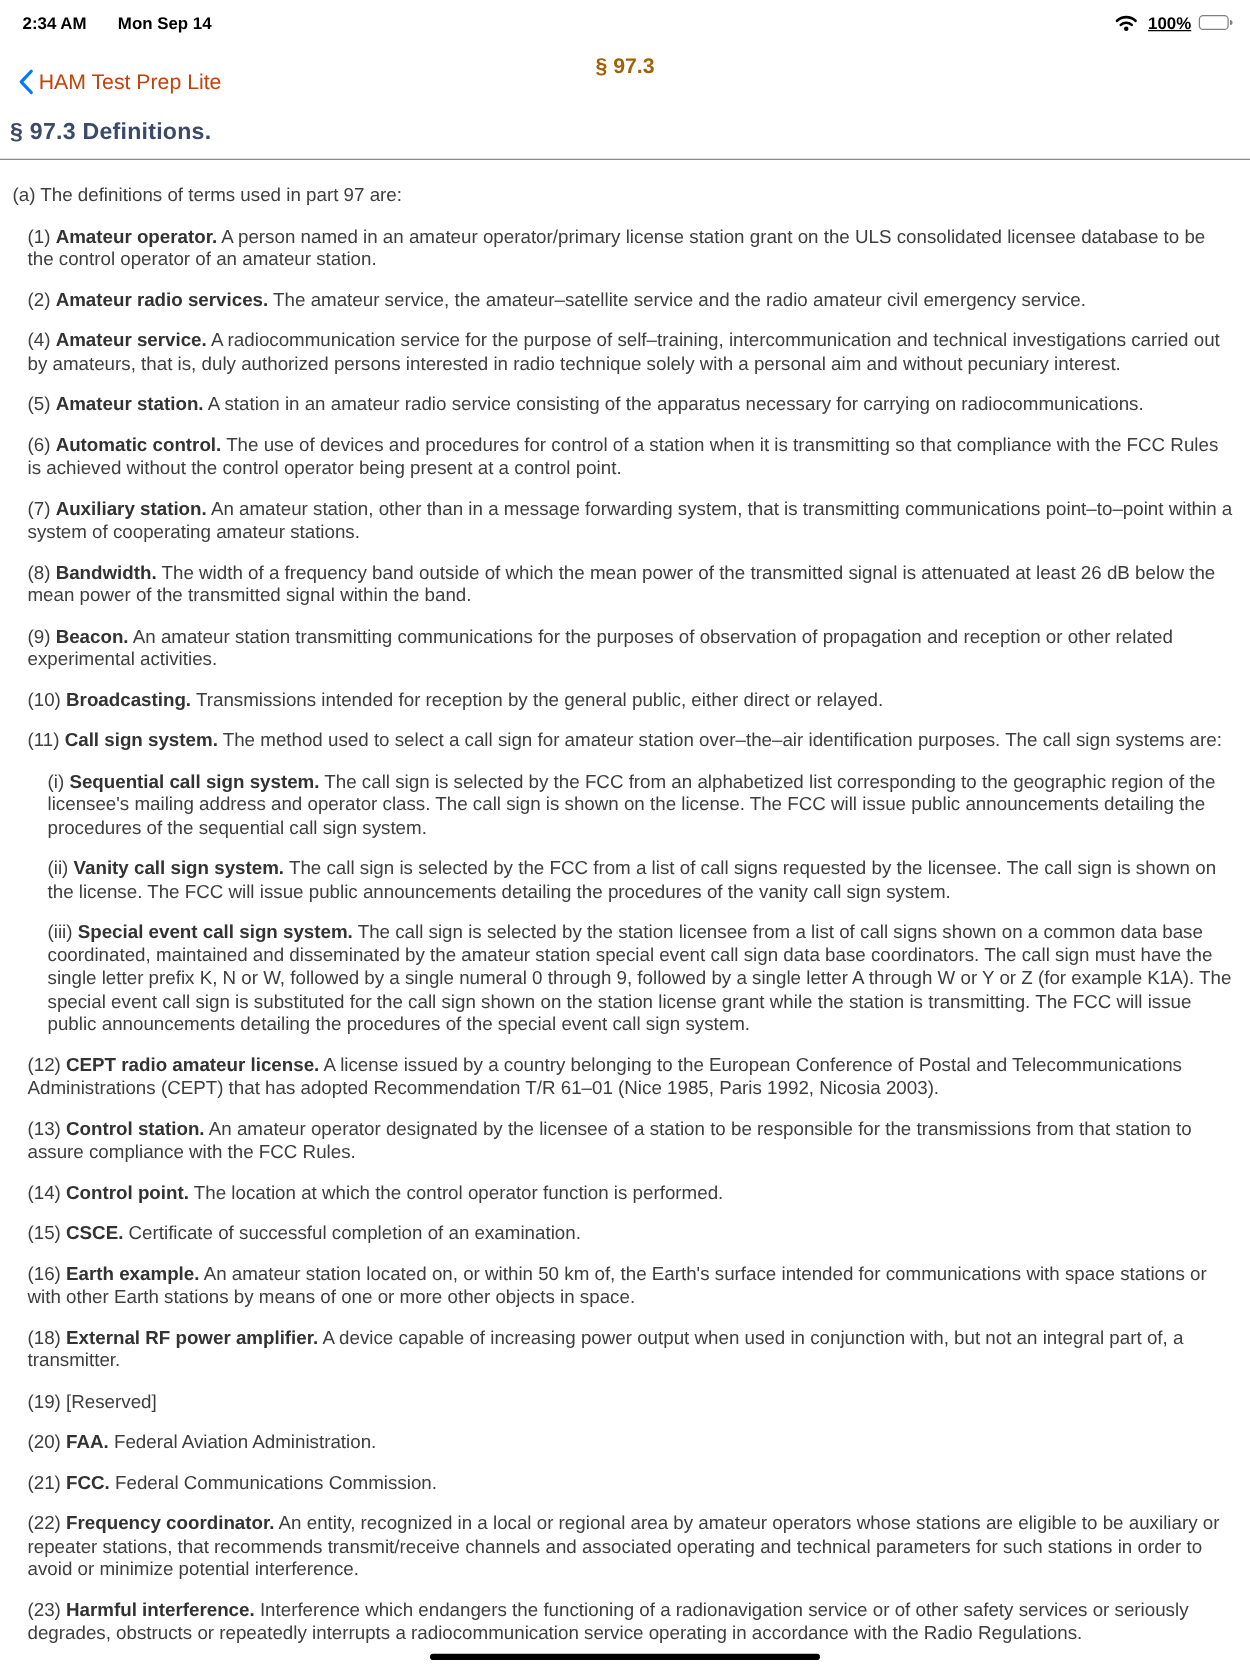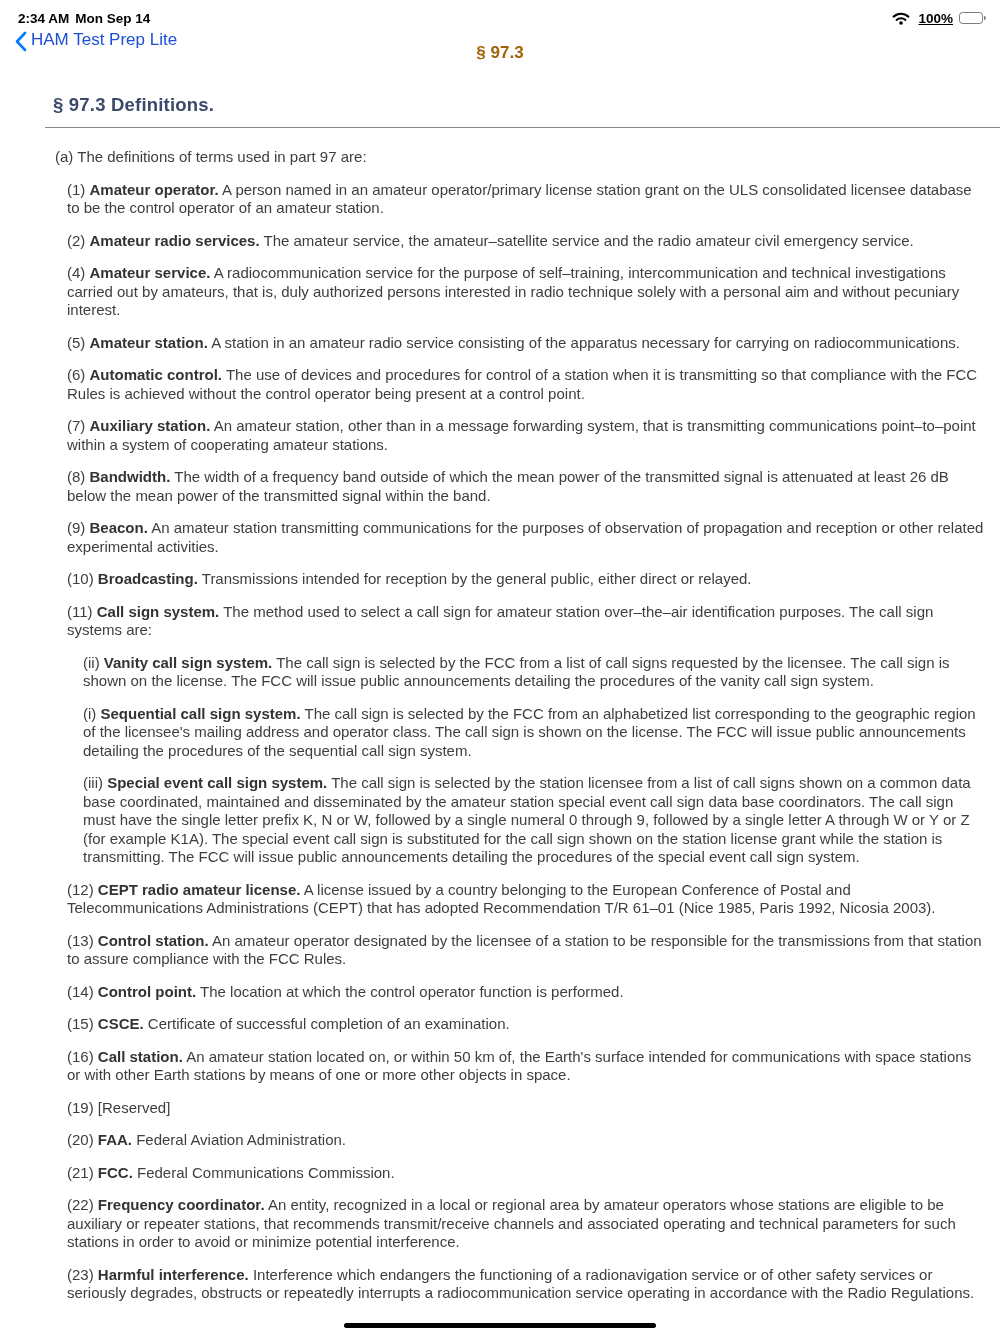--- a/index.html
+++ b/index.html
@@ -5,39 +5,39 @@
   * { margin:0; padding:0; box-sizing:border-box; }
   html,body { width:1000px; height:1334px; overflow:hidden; background:#fff;
               font-family:"Liberation Sans", sans-serif; -webkit-font-smoothing:antialiased; }
   .screen { position:relative; width:1000px; height:1334px; background:#fff;
             display:flex; flex-direction:column; overflow:hidden; }
 
   
   .status-bar { height:30px; flex:0 0 auto; display:flex; justify-content:space-between;
                 align-items:center; padding:6px 14px 0 18px; font-size:13.5px;
                 font-weight:bold; color:#000; }
-  .status-left { display:flex; gap:6px; align-items:center; }
+  .status-left { display:flex; gap:25px; align-items:center; }
   .status-right { display:flex; align-items:center; gap:6px;text-decoration:underline; }
   .wifi { display:inline-flex; margin-right:2px; }
   .battery { display:flex; align-items:center; }
   .battery-body { width:24px; height:12px; border:1px solid rgba(0,0,0,0.5);
                   border-radius:3.5px; padding:1.5px; }
   .battery-fill { width:100%; height:100%; background:#000; border-radius:1.5px; }
   .battery-cap { width:2px; height:4.5px; background:rgba(0,0,0,0.5);
                  border-radius:0 2px 2px 0; margin-left:1px; }
 
   
   .nav-bar { height:46px; flex:0 0 auto; position:relative; display:flex; align-items:center; }
   .back-button { position:absolute; left:14px; top:0; height:100%; display:flex;
-                 align-items:flex-start; gap:4px; color:#1d4ed8; font-size:17px; cursor:pointer; z-index:2; }
+                 align-items:flex-end; gap:4px; color:#c2410c; font-size:17px; cursor:pointer; z-index:2; }
   .chevron { display:inline-flex; margin-top:1px; }
   .nav-title { width:100%; text-align:center; font-size:17px; font-weight:bold; color:#a16207; }
 
   
-  .content { flex:1 1 auto; overflow:hidden; padding-top:10px;padding-left:45px; }
+  .content { flex:1 1 auto; overflow:hidden; padding-top:10px; }
   .doc-heading { font-size:18.5px; font-weight:bold; color:#3b4a6a;
                  padding:8px 12px 11px 8px; border-bottom:1px solid #8a8a8a;
                  margin-bottom:20px; letter-spacing:0.2px; }
   .para { font-size:15px; line-height:18.5px; color:#3e3e3e; margin:0 12px 14px 22px; }
   .para b { color:#333; }
   .para.level-0 { margin-left:10px; }
   .para.level-2 { margin-left:38px; }
 
   
   .home-indicator { position:absolute; bottom:6px; left:50%; transform:translateX(-50%);
@@ -88,28 +88,29 @@
         <p class="para level-1">(1) <b>Amateur operator.</b> A person named in an amateur operator/primary license station grant on the ULS consolidated licensee database to be the control operator of an amateur station.</p>
         <p class="para level-1">(2) <b>Amateur radio services.</b> The amateur service, the amateur–satellite service and the radio amateur civil emergency service.</p>
         <p class="para level-1">(4) <b>Amateur service.</b> A radiocommunication service for the purpose of self–training, intercommunication and technical investigations carried out by amateurs, that is, duly authorized persons interested in radio technique solely with a personal aim and without pecuniary interest.</p>
         <p class="para level-1">(5) <b>Amateur station.</b> A station in an amateur radio service consisting of the apparatus necessary for carrying on radiocommunications.</p>
         <p class="para level-1">(6) <b>Automatic control.</b> The use of devices and procedures for control of a station when it is transmitting so that compliance with the FCC Rules is achieved without the control operator being present at a control point.</p>
         <p class="para level-1">(7) <b>Auxiliary station.</b> An amateur station, other than in a message forwarding system, that is transmitting communications point–to–point within a system of cooperating amateur stations.</p>
         <p class="para level-1">(8) <b>Bandwidth.</b> The width of a frequency band outside of which the mean power of the transmitted signal is attenuated at least 26 dB below the mean power of the transmitted signal within the band.</p>
         <p class="para level-1">(9) <b>Beacon.</b> An amateur station transmitting communications for the purposes of observation of propagation and reception or other related experimental activities.</p>
         <p class="para level-1">(10) <b>Broadcasting.</b> Transmissions intended for reception by the general public, either direct or relayed.</p>
         <p class="para level-1">(11) <b>Call sign system.</b> The method used to select a call sign for amateur station over–the–air identification purposes. The call sign systems are:</p>
+        <p class="para level-2">(i) <b>Sequential call sign system.</b> The call sign is selected by the FCC from an alphabetized list corresponding to the geographic region of the licensee's mailing address and operator class. The call sign is shown on the license. The FCC will issue public announcements detailing the procedures of the sequential call sign system.</p>
         <p class="para level-2">(ii) <b>Vanity call sign system.</b> The call sign is selected by the FCC from a list of call signs requested by the licensee. The call sign is shown on the license. The FCC will issue public announcements detailing the procedures of the vanity call sign system.</p>
-        <p class="para level-2">(i) <b>Sequential call sign system.</b> The call sign is selected by the FCC from an alphabetized list corresponding to the geographic region of the licensee's mailing address and operator class. The call sign is shown on the license. The FCC will issue public announcements detailing the procedures of the sequential call sign system.</p>
         <p class="para level-2">(iii) <b>Special event call sign system.</b> The call sign is selected by the station licensee from a list of call signs shown on a common data base coordinated, maintained and disseminated by the amateur station special event call sign data base coordinators. The call sign must have the single letter prefix K, N or W, followed by a single numeral 0 through 9, followed by a single letter A through W or Y or Z (for example K1A). The special event call sign is substituted for the call sign shown on the station license grant while the station is transmitting. The FCC will issue public announcements detailing the procedures of the special event call sign system.</p>
         <p class="para level-1">(12) <b>CEPT radio amateur license.</b> A license issued by a country belonging to the European Conference of Postal and Telecommunications Administrations (CEPT) that has adopted Recommendation T/R 61–01 (Nice 1985, Paris 1992, Nicosia 2003).</p>
         <p class="para level-1">(13) <b>Control station.</b> An amateur operator designated by the licensee of a station to be responsible for the transmissions from that station to assure compliance with the FCC Rules.</p>
         <p class="para level-1">(14) <b>Control point.</b> The location at which the control operator function is performed.</p>
         <p class="para level-1">(15) <b>CSCE.</b> Certificate of successful completion of an examination.</p>
-        <p class="para level-1">(16) <b>Call station.</b> An amateur station located on, or within 50 km of, the Earth's surface intended for communications with space stations or with other Earth stations by means of one or more other objects in space.</p>
+        <p class="para level-1">(16) <b>Earth example.</b> An amateur station located on, or within 50 km of, the Earth's surface intended for communications with space stations or with other Earth stations by means of one or more other objects in space.</p>
+        <p class="para level-1">(18) <b>External RF power amplifier.</b> A device capable of increasing power output when used in conjunction with, but not an integral part of, a transmitter.</p>
         <p class="para level-1">(19) [Reserved]</p>
         <p class="para level-1">(20) <b>FAA.</b> Federal Aviation Administration.</p>
         <p class="para level-1">(21) <b>FCC.</b> Federal Communications Commission.</p>
         <p class="para level-1">(22) <b>Frequency coordinator.</b> An entity, recognized in a local or regional area by amateur operators whose stations are eligible to be auxiliary or repeater stations, that recommends transmit/receive channels and associated operating and technical parameters for such stations in order to avoid or minimize potential interference.</p>
         <p class="para level-1">(23) <b>Harmful interference.</b> Interference which endangers the functioning of a radionavigation service or of other safety services or seriously degrades, obstructs or repeatedly interrupts a radiocommunication service operating in accordance with the Radio Regulations.</p>
       </div>
   </div>
 
   <div class="home-indicator"></div>
 

